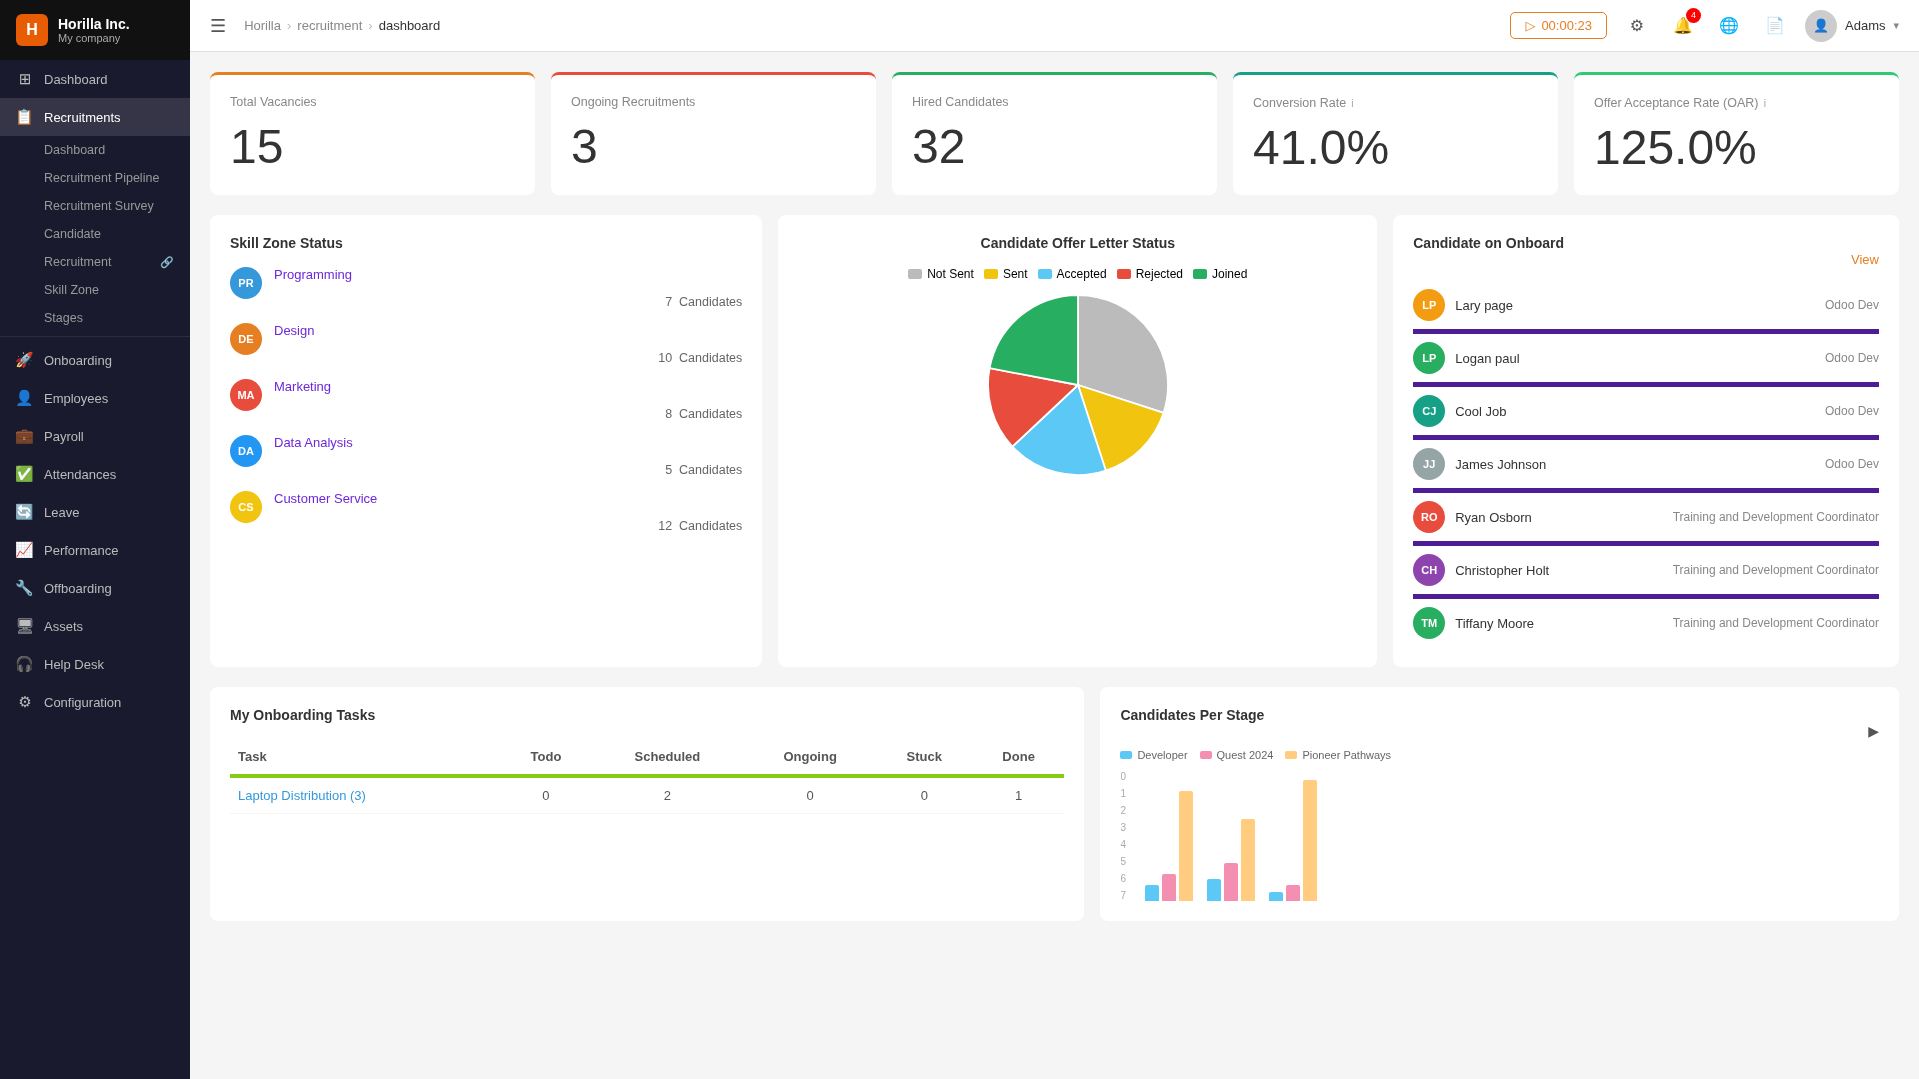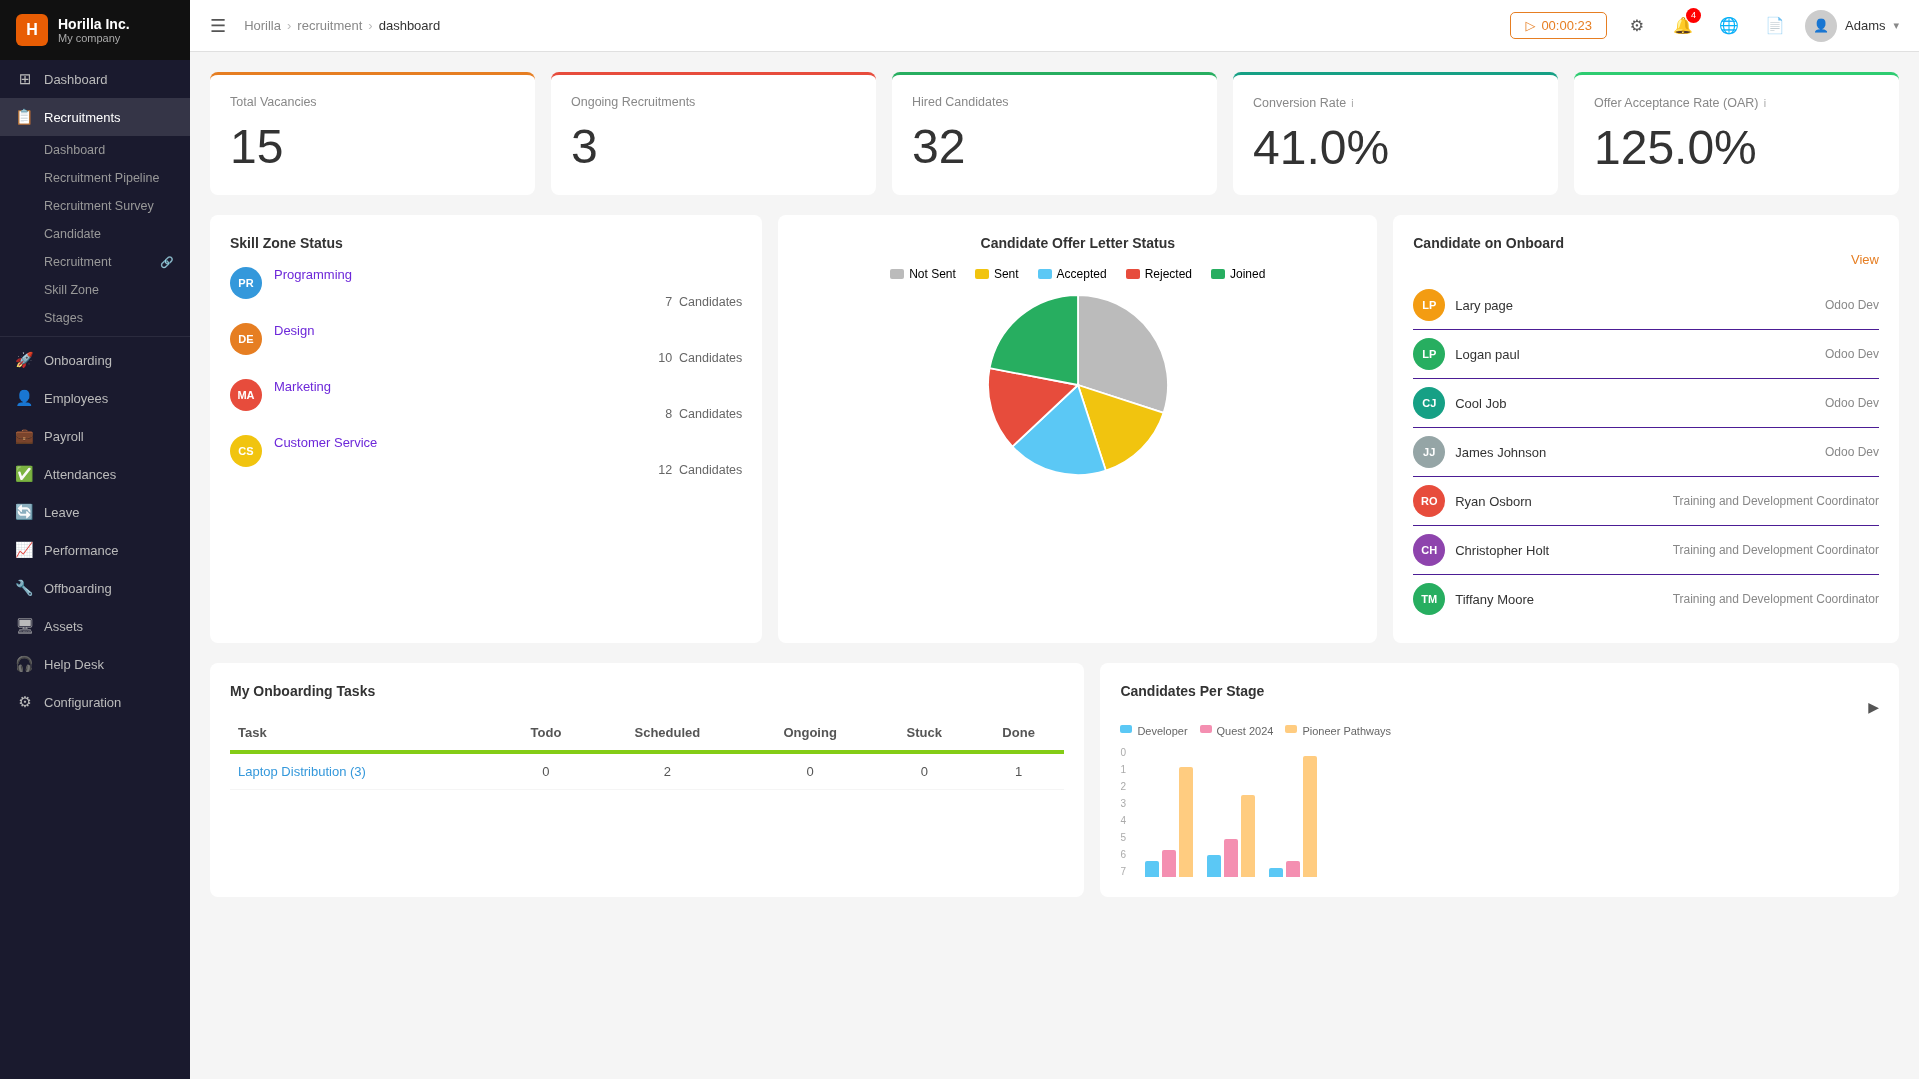--- a/index.html
+++ b/index.html
@@ -59,30 +59,30 @@
     .skill-zone-panel { background: white; border-radius: 8px; padding: 20px; flex: 1.1; }
     .panel-title { font-size: 14px; font-weight: 600; color: #333; margin-bottom: 16px; }
 
     .skill-item { display: flex; align-items: flex-start; gap: 12px; margin-bottom: 14px; }
     .skill-badge { width: 32px; height: 32px; border-radius: 50%; display: flex; align-items: center; justify-content: center; font-size: 11px; font-weight: 600; color: white; flex-shrink: 0; }
     .skill-name { flex: 1; font-size: 13px; color: #6d28d9; }
     .skill-count { font-size: 12.5px; color: #666; white-space: nowrap; margin-top: 28px; }
 
     
     .pie-panel { background: white; border-radius: 8px; padding: 20px; flex: 1.2; display: flex; flex-direction: column; align-items: center; }
-    .pie-legend { display: flex; flex-wrap: wrap; gap: 8px 19px; justify-content: center; margin-bottom: 14px; font-size: 12px; }
+    .pie-legend { display: flex; flex-wrap: wrap; gap: 8px 10px; justify-content: center; margin-bottom: 14px; font-size: 12px; }
     .legend-item { display: flex; align-items: center; gap: 5px; }
     .legend-dot { width: 14px; height: 10px; border-radius: 2px; }
 
     
     .onboard-panel { background: white; border-radius: 8px; padding: 20px; flex: 1; overflow: hidden; }
     .onboard-header { display: flex; justify-content: space-between; align-items: flex-end; margin-bottom: 14px; }
     .view-link { color: #e67e22; font-size: 13px; cursor: pointer; }
 
-    .onboard-item { display: flex; align-items: center; gap: 10px; padding: 8px 0; border-bottom: 1px solid #4c1d95; }
+    .onboard-item { display: flex; align-items: center; gap: 10px; padding: 8px 0; border-bottom: 5px solid #4c1d95; }
     .onboard-item:last-child { border-bottom: none; }
     .onboard-avatar { width: 32px; height: 32px; border-radius: 50%; display: flex; align-items: center; justify-content: center; font-size: 11px; font-weight: 600; color: white; flex-shrink: 0; }
     .onboard-name { font-size: 13px; color: #333; flex: 1; }
     .onboard-role { font-size: 12px; color: #888; }
 
     
     .bottom-row { display: flex; gap: 16px; }
     .tasks-panel { background: white; border-radius: 8px; padding: 20px; flex: 1.1; }
     .chart-panel { background: white; border-radius: 8px; padding: 20px; flex: 1; }
 
@@ -90,21 +90,21 @@
     .tasks-table { width: 100%; border-collapse: collapse; font-size: 13px; margin-top: 10px; }
     .tasks-table th { text-align: center; padding: 10px 8px; color: #555; font-weight: 600; border-bottom: 4px solid #84cc16; }
     .tasks-table th:first-child { text-align: left; }
     .tasks-table td { text-align: center; padding: 10px 8px; color: #555; border-bottom: 1px solid #f5f5f5; }
     .tasks-table td:first-child { text-align: left; color: #3498db; }
 
     
     .chart-header { display: flex; justify-content: space-between; align-items: flex-end; margin-bottom: 10px; }
     .chart-arrow { cursor: pointer; color: #555; }
     .chart-legend { display: flex; gap: 12px; font-size: 11px; color: #666; }
-    .chart-legend-item { display: flex; align-items: flex-start; gap: 5px; }
+    .chart-legend-item { display: flex; align-items: center; gap: 5px; }
     .chart-legend-dot { width: 12px; height: 8px; border-radius: 2px; }
     .bar-chart { display: flex; align-items: flex-end; gap: 0; height: 120px; margin-top: 10px; padding-left: 30px; position: relative; }
     .bar-y-axis { position: absolute; left: 0; top: 0; bottom: 0; display: flex; flex-direction: column-reverse; justify-content: space-between; font-size: 10px; color: #aaa; }
     .bar-group { display: flex; gap: 3px; align-items: flex-end; margin-right: 6px; }
     .bar { width: 12px; border-radius: 2px 2px 0 0; }
   </style>
 </head>
 <body>
 
 <div class="sidebar">
@@ -265,20 +265,25 @@
   </div>
             <div class="skill-item">
     <div class="skill-badge" style="background:#e67e22">DE</div>
     <div class="skill-name">Design</div>
     <div class="skill-count">10&nbsp;&nbsp;Candidates</div>
   </div>
             <div class="skill-item">
     <div class="skill-badge" style="background:#e74c3c">MA</div>
     <div class="skill-name">Marketing</div>
     <div class="skill-count">8&nbsp;&nbsp;Candidates</div>
+  </div>
+            <div class="skill-item">
+    <div class="skill-badge" style="background:#2196f3">DA</div>
+    <div class="skill-name">Data Analysis</div>
+    <div class="skill-count">5&nbsp;&nbsp;Candidates</div>
   </div>
             <div class="skill-item">
     <div class="skill-badge" style="background:#f1c40f">CS</div>
     <div class="skill-name">Customer Service</div>
     <div class="skill-count">12&nbsp;&nbsp;Candidates</div>
   </div>
           </div>
       </div>
 
       <div class="pie-panel">

